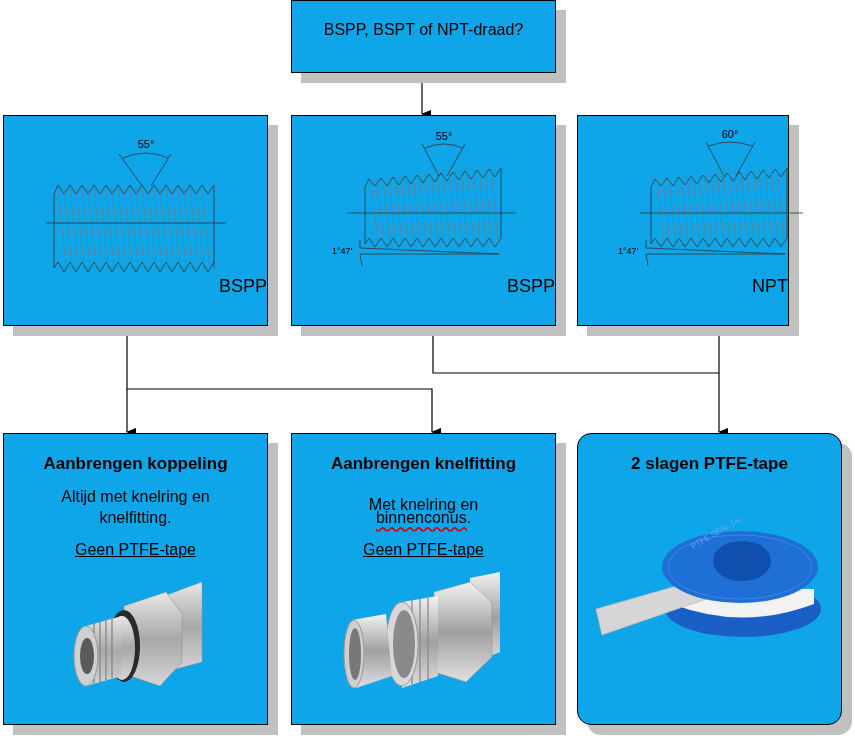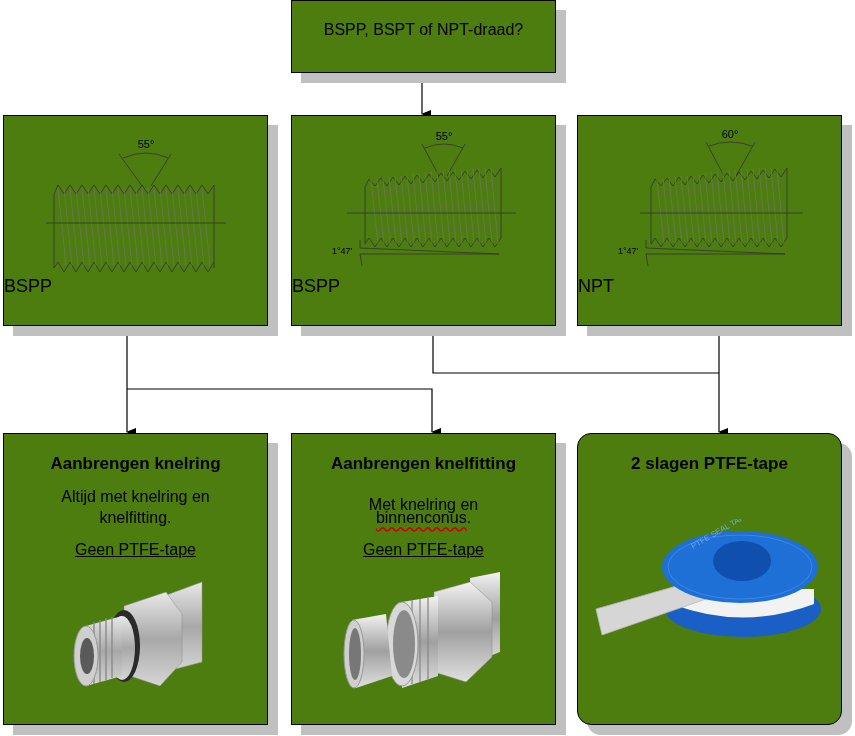--- a/index.html
+++ b/index.html
@@ -1,22 +1,22 @@
 <!DOCTYPE html>
 <html><head>
 <meta charset="utf-8">
 <style>
   html, body { margin:0; padding:0; background:#ffffff; }
   body { width:855px; height:736px; position:relative; overflow:hidden;
          font-family:"Liberation Sans", sans-serif; color:#000; }
-  .box { position:absolute; background:#4d7c0f; border:1.5px solid #000; box-sizing:border-box;
+  .box { position:absolute; background:#0ea5e9; border:1.5px solid #000; box-sizing:border-box;
          box-shadow: 10px 10px 0 0 #c0c0c0; }
   .q-text { position:absolute; left:0; right:0; top:20px; text-align:center; font-size:16px; }
   .thread-svg { position:absolute; left:0; top:0; }
-  .thread-label { position:absolute; left:0; right:0; top:160px; text-align:left; font-size:18px; }
+  .thread-label { position:absolute; left:0; right:0; top:160px; text-align:right; font-size:18px; }
   .result-title { position:absolute; left:0; right:0; top:20px; text-align:center; font-size:17px; font-weight:bold; }
   .result-line { position:absolute; left:0; right:0; text-align:center; font-size:16px; line-height:21px; }
   .u { text-decoration: underline; }
   .spell { text-decoration: underline wavy #d00000; text-underline-offset: 3px; }
   svg.connectors { position:absolute; left:0; top:0; pointer-events:none; }
   .photo { position:absolute; }
 </style>
 </head>
 <body>
 
@@ -68,21 +68,21 @@
       <line x1="68" y1="132" x2="207" y2="138" stroke="#333"></line>
       <line x1="68" y1="138" x2="207" y2="138" stroke="#333"></line>
       <path d="M68,124 L68,132 M68,138 L70,150"></path>
     </g>
     <text x="152" y="24" font-size="11" text-anchor="middle" font-family="Liberation Sans, sans-serif">55°</text>
     <text x="40" y="138" font-size="9" font-family="Liberation Sans, sans-serif">1°47'</text>
   </svg>
   <div class="thread-label">BSPP</div>
 </div>
 
-<div class="box" style="left:577px; top:115px; width:265px; height:211px;">
+<div class="box" style="left:577px; top:115px; width:212px; height:211px;">
   <svg class="thread-svg" width="262" height="208">
     <g stroke="#333" stroke-width="0.8" fill="none">
       <path d="M128,26 L146,60 M177,26 L158,60"></path>
       <path d="M131,30 Q152,22 174,30"></path>
       <polyline points="73,71 77,63 83,70 89,62 95,70 101,61 107,69 113,60 119,68 125,59 131,67 137,58 143,66 149,57 155,65 161,56 167,64 173,55 179,63 185,54 191,62 197,53 203,61 209,52 209,122"></polyline>
       <polyline points="73,71 73,128 77,122 83,131 89,122 95,131 101,122 107,131 113,122 119,131 125,122 131,131 137,122 143,131 149,122 155,131 161,122 167,131 173,122 179,131 185,122 191,131 197,122 203,131 209,122"></polyline>
       <g stroke="#777" stroke-width="0.6">
         <path d="M79,64 L86,128 M85,63 L92,128 M91,62 L98,128 M97,61 L104,128 M103,60 L110,128 M109,60 L116,128 M115,59 L122,128 M121,58 L128,128 M127,57 L134,128 M133,56 L140,128 M139,55 L146,128 M145,55 L152,128 M151,54 L158,128 M157,54 L164,128 M163,53 L170,128 M169,53 L176,128 M175,53 L182,128 M181,52 L188,128 M187,52 L194,128 M193,52 L200,128 M199,52 L206,128"></path>
       </g>
       <line x1="62" y1="97" x2="225" y2="97" stroke="#333"></line>
@@ -90,21 +90,21 @@
       <line x1="68" y1="138" x2="207" y2="138" stroke="#333"></line>
       <path d="M68,124 L68,132 M68,138 L70,150"></path>
     </g>
     <text x="152" y="22" font-size="11" text-anchor="middle" font-family="Liberation Sans, sans-serif">60°</text>
     <text x="40" y="138" font-size="9" font-family="Liberation Sans, sans-serif">1°47'</text>
   </svg>
   <div class="thread-label">NPT</div>
 </div>
 
 <div class="box" style="left:3px; top:433px; width:265px; height:292px;">
-  <div class="result-title">Aanbrengen knelring</div>
+  <div class="result-title">Aanbrengen koppeling</div>
   <div class="result-line" style="top:52px;">Altijd met knelring en</div>
   <div class="result-line" style="top:73px;">knelfitting.</div>
   <div class="result-line" style="top:105px;"><span class="u">Geen PTFE-tape</span></div>
   <svg class="photo" style="left:60px; top:140px;" width="150" height="120">
     <defs>
       <linearGradient id="mg1" x1="0" y1="0" x2="0" y2="1">
         <stop offset="0" stop-color="#e8e8e8"></stop>
           <stop offset="0.5" stop-color="#a8a8a8"></stop>
           <stop offset="1" stop-color="#d6d6d6"></stop>
       </linearGradient>

